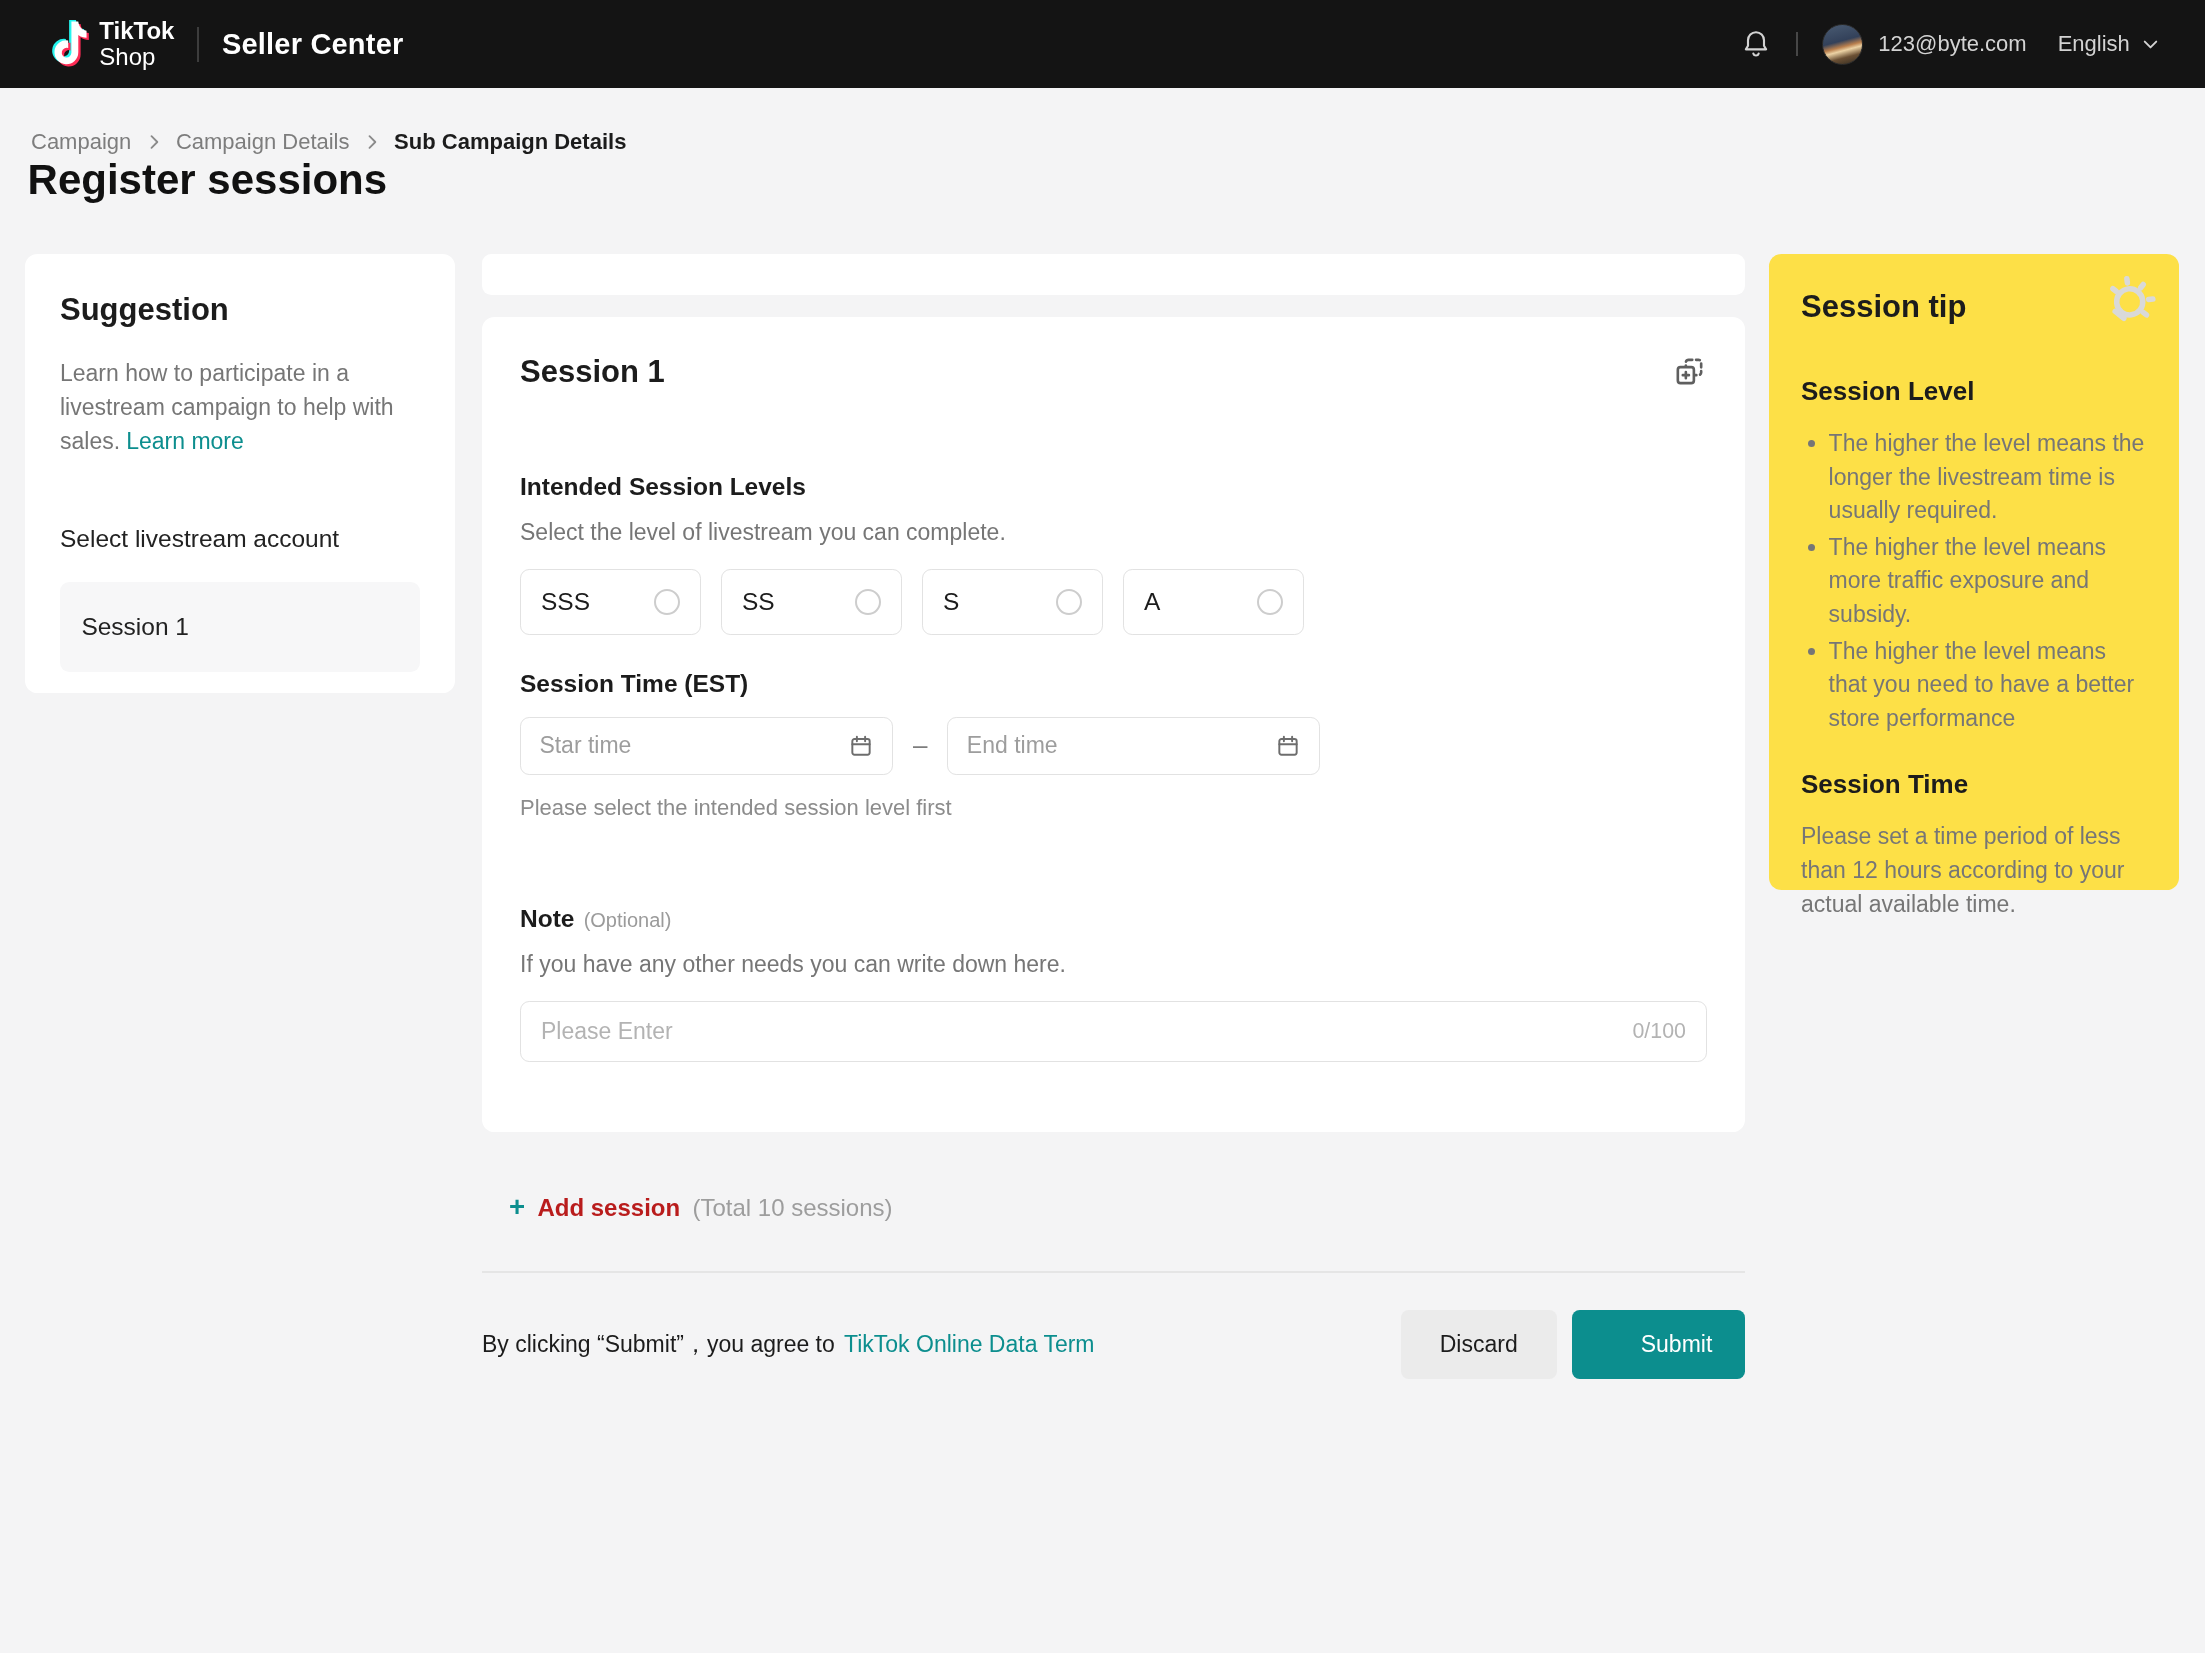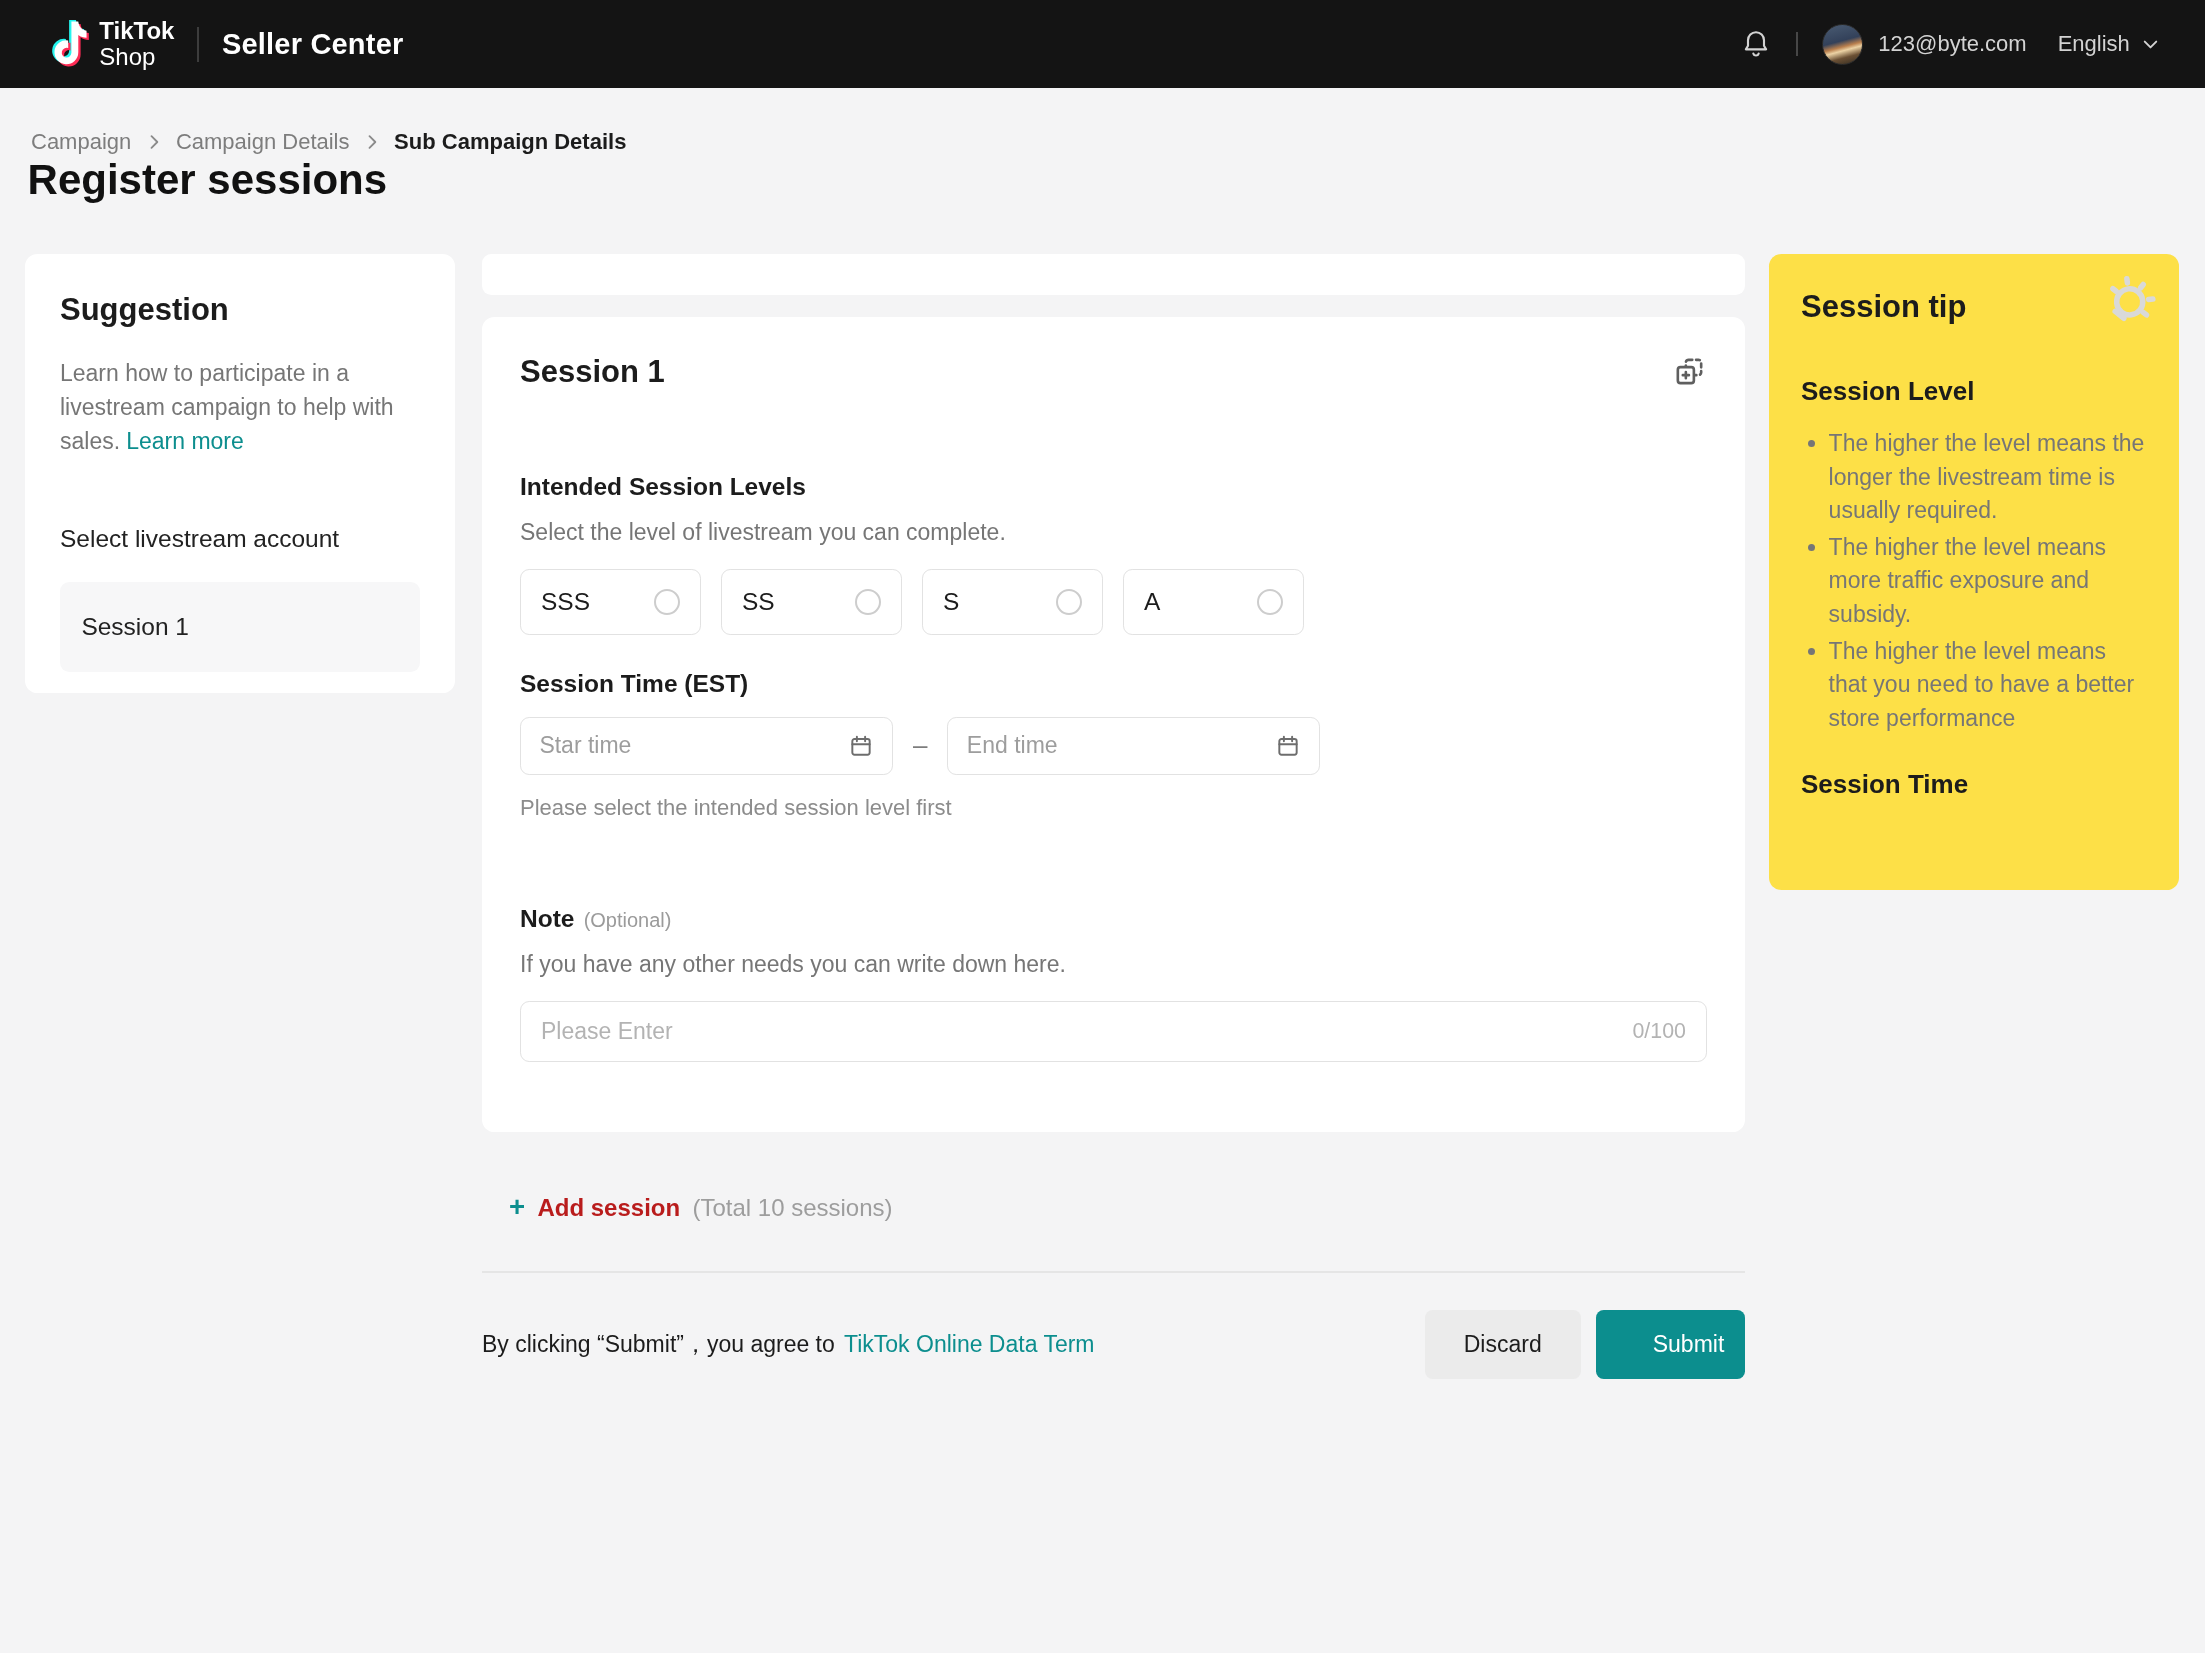--- a/index.html
+++ b/index.html
@@ -112,21 +112,21 @@
 
   .footer-row { margin-top: 37px; display: flex; align-items: center; }
   .agree { font-size: 23px; color: #1c1c1c; }
   .agree-link { color: #0c8e8e; margin-left: 9.2px; cursor: pointer; }
   .footer-btns { margin-left: auto; display: flex; gap: 15.3px; }
   .btn {
     height: 69px; border: none; border-radius: 7.7px; font-size: 23px;
     font-family: inherit; display: flex; align-items: center; justify-content: center; cursor: pointer;
   }
   .btn-discard { width: 156px; background: #ebebeb; color: #1c1c1c; }
-  .btn-submit { width: 149px; background: #0c8e8e; color: #fff; padding-left: 36px; }
+  .btn-submit { width: 173px; background: #0c8e8e; color: #fff; padding-left: 36px; }
 
   
   .tip-card {
     position: absolute; left: 1769px; top: 254px; width: 410px; height: 636px;
     background: #fde047; border-radius: 12.3px; padding: 35px 32px;
   }
   .bulb { position: absolute; top: 17px; right: 18.4px; color: #d9d9d9; }
   .tip-title { font-size: 31px; font-weight: bold; margin-bottom: 51px; }
   .tip-h { font-size: 26px; font-weight: bold; margin-bottom: 20px; }
   .tip-h2 { margin-top: 34px; }
@@ -307,14 +307,15 @@
   <div class="tip-title">Session tip</div>
 
   <div class="tip-h">Session Level</div>
   <ul class="tip-list">
     <li>The higher the level means the longer the livestream time is usually required.</li>
     <li>The higher the level means more traffic exposure and subsidy.</li>
     <li>The higher the level means that you need to have a better store performance</li>
   </ul>
 
   <div class="tip-h tip-h2">Session Time</div>
+  <div class="tip-body">Please set a time period of less than 12 hours according to your actual available time.</div>
 </aside>
 
 
 </body></html>

